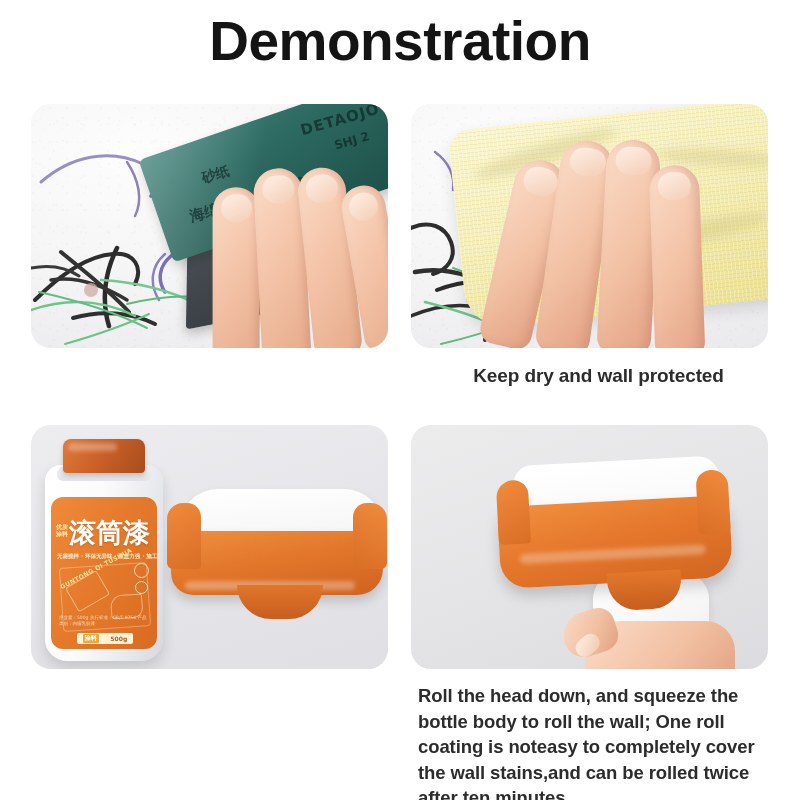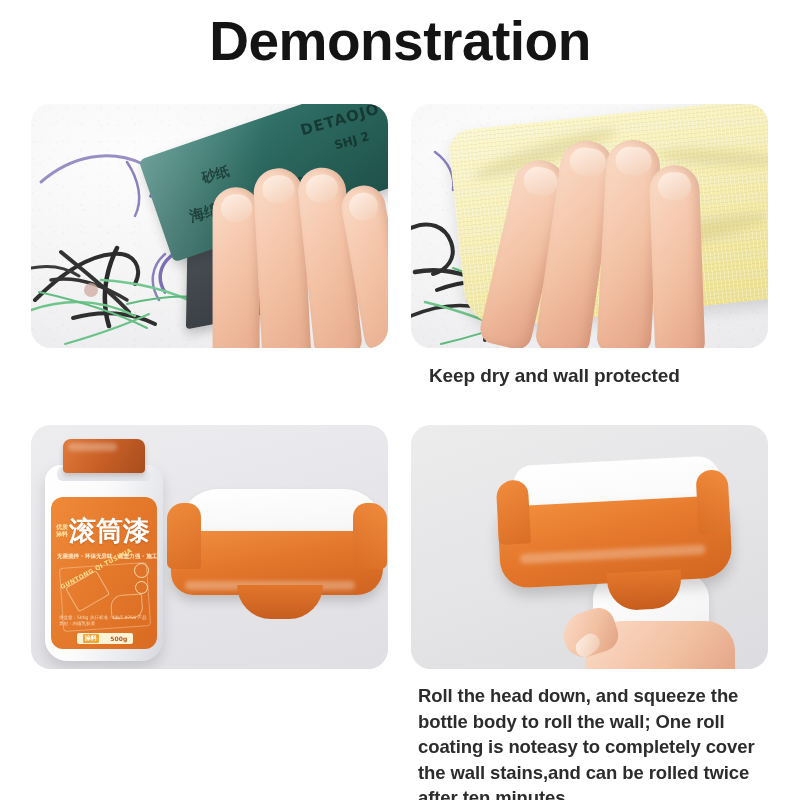--- a/index.html
+++ b/index.html
@@ -33,21 +33,21 @@
     background:#f2f2f2;
   }
 
   .caption{
     margin-top:14px;
     font-size:19px;line-height:27px;
     font-weight:bold;color:#2c2c2c;
     letter-spacing:-0.1px;
   }
   .cap-tl{text-align:center;padding:0 6px;}
-  .cap-tr{text-align:left;padding-left:18px;}
+  .cap-tr{text-align:center;padding-left:18px;}
   .cap-bl{text-align:center;padding:0 4px;}
   .cap-br{text-align:left;padding-left:7px;font-size:18.5px;line-height:25.5px;}
 
   
   .wall{position:absolute;inset:0;background:
       radial-gradient(120% 100% at 30% 20%,#fdfdfd 0%,#f4f4f5 55%,#e9e9ec 100%);}
   .wall-tex{position:absolute;inset:0;opacity:.5;
     background-image:
       radial-gradient(circle at 12% 22%,rgba(0,0,0,.045) 0 1px,transparent 1px),
       radial-gradient(circle at 38% 61%,rgba(0,0,0,.04) 0 1px,transparent 1px),
@@ -133,21 +133,21 @@
   .bot-neck{position:absolute;left:12px;top:28px;width:94px;height:14px;border-radius:6px;
     background:linear-gradient(180deg,#f0f0f3,#e2e3e8);}
   .label{position:absolute;left:6px;top:58px;width:106px;height:152px;border-radius:12px;
     background:linear-gradient(118deg,#f08a3a 0%,#e57a2c 45%,#d96b22 100%);
     overflow:hidden;}
   .lab-vert{position:absolute;left:5px;top:26px;width:12px;
     color:#ffe7a8;font-size:6px;line-height:7px;font-weight:bold;text-align:center;
     font-family:"DejaVu Sans",sans-serif;}
   .lab-main{position:absolute;left:18px;top:22px;
     color:#ffffff;font-size:27px;line-height:29px;font-weight:bold;letter-spacing:0px;
-    font-family:Liberation Mono, monospace;text-shadow:0 1px 2px rgba(120,50,10,.3);}
+    font-family:Liberation Serif, serif;text-shadow:0 1px 2px rgba(120,50,10,.3);}
   .lab-sub{position:absolute;left:6px;top:56px;width:96px;
     color:#ffeccb;font-size:5.5px;line-height:7px;font-weight:bold;text-align:center;
     font-family:"DejaVu Sans",sans-serif;white-space:nowrap;}
   .lab-art{position:absolute;left:10px;top:68px;width:86px;height:62px;
     border:1px solid rgba(255,240,210,.55);border-radius:4px;opacity:.65;
     transform:rotate(-4deg);}
   .lab-art:before{content:"";position:absolute;left:8px;top:10px;width:34px;height:26px;
     border:1px solid rgba(255,240,210,.8);border-radius:3px;transform:rotate(-26deg);}
   .lab-art:after{content:"";position:absolute;right:6px;bottom:8px;width:30px;height:22px;
     border:1px solid rgba(255,240,210,.8);border-radius:12px 3px 10px 4px;}

